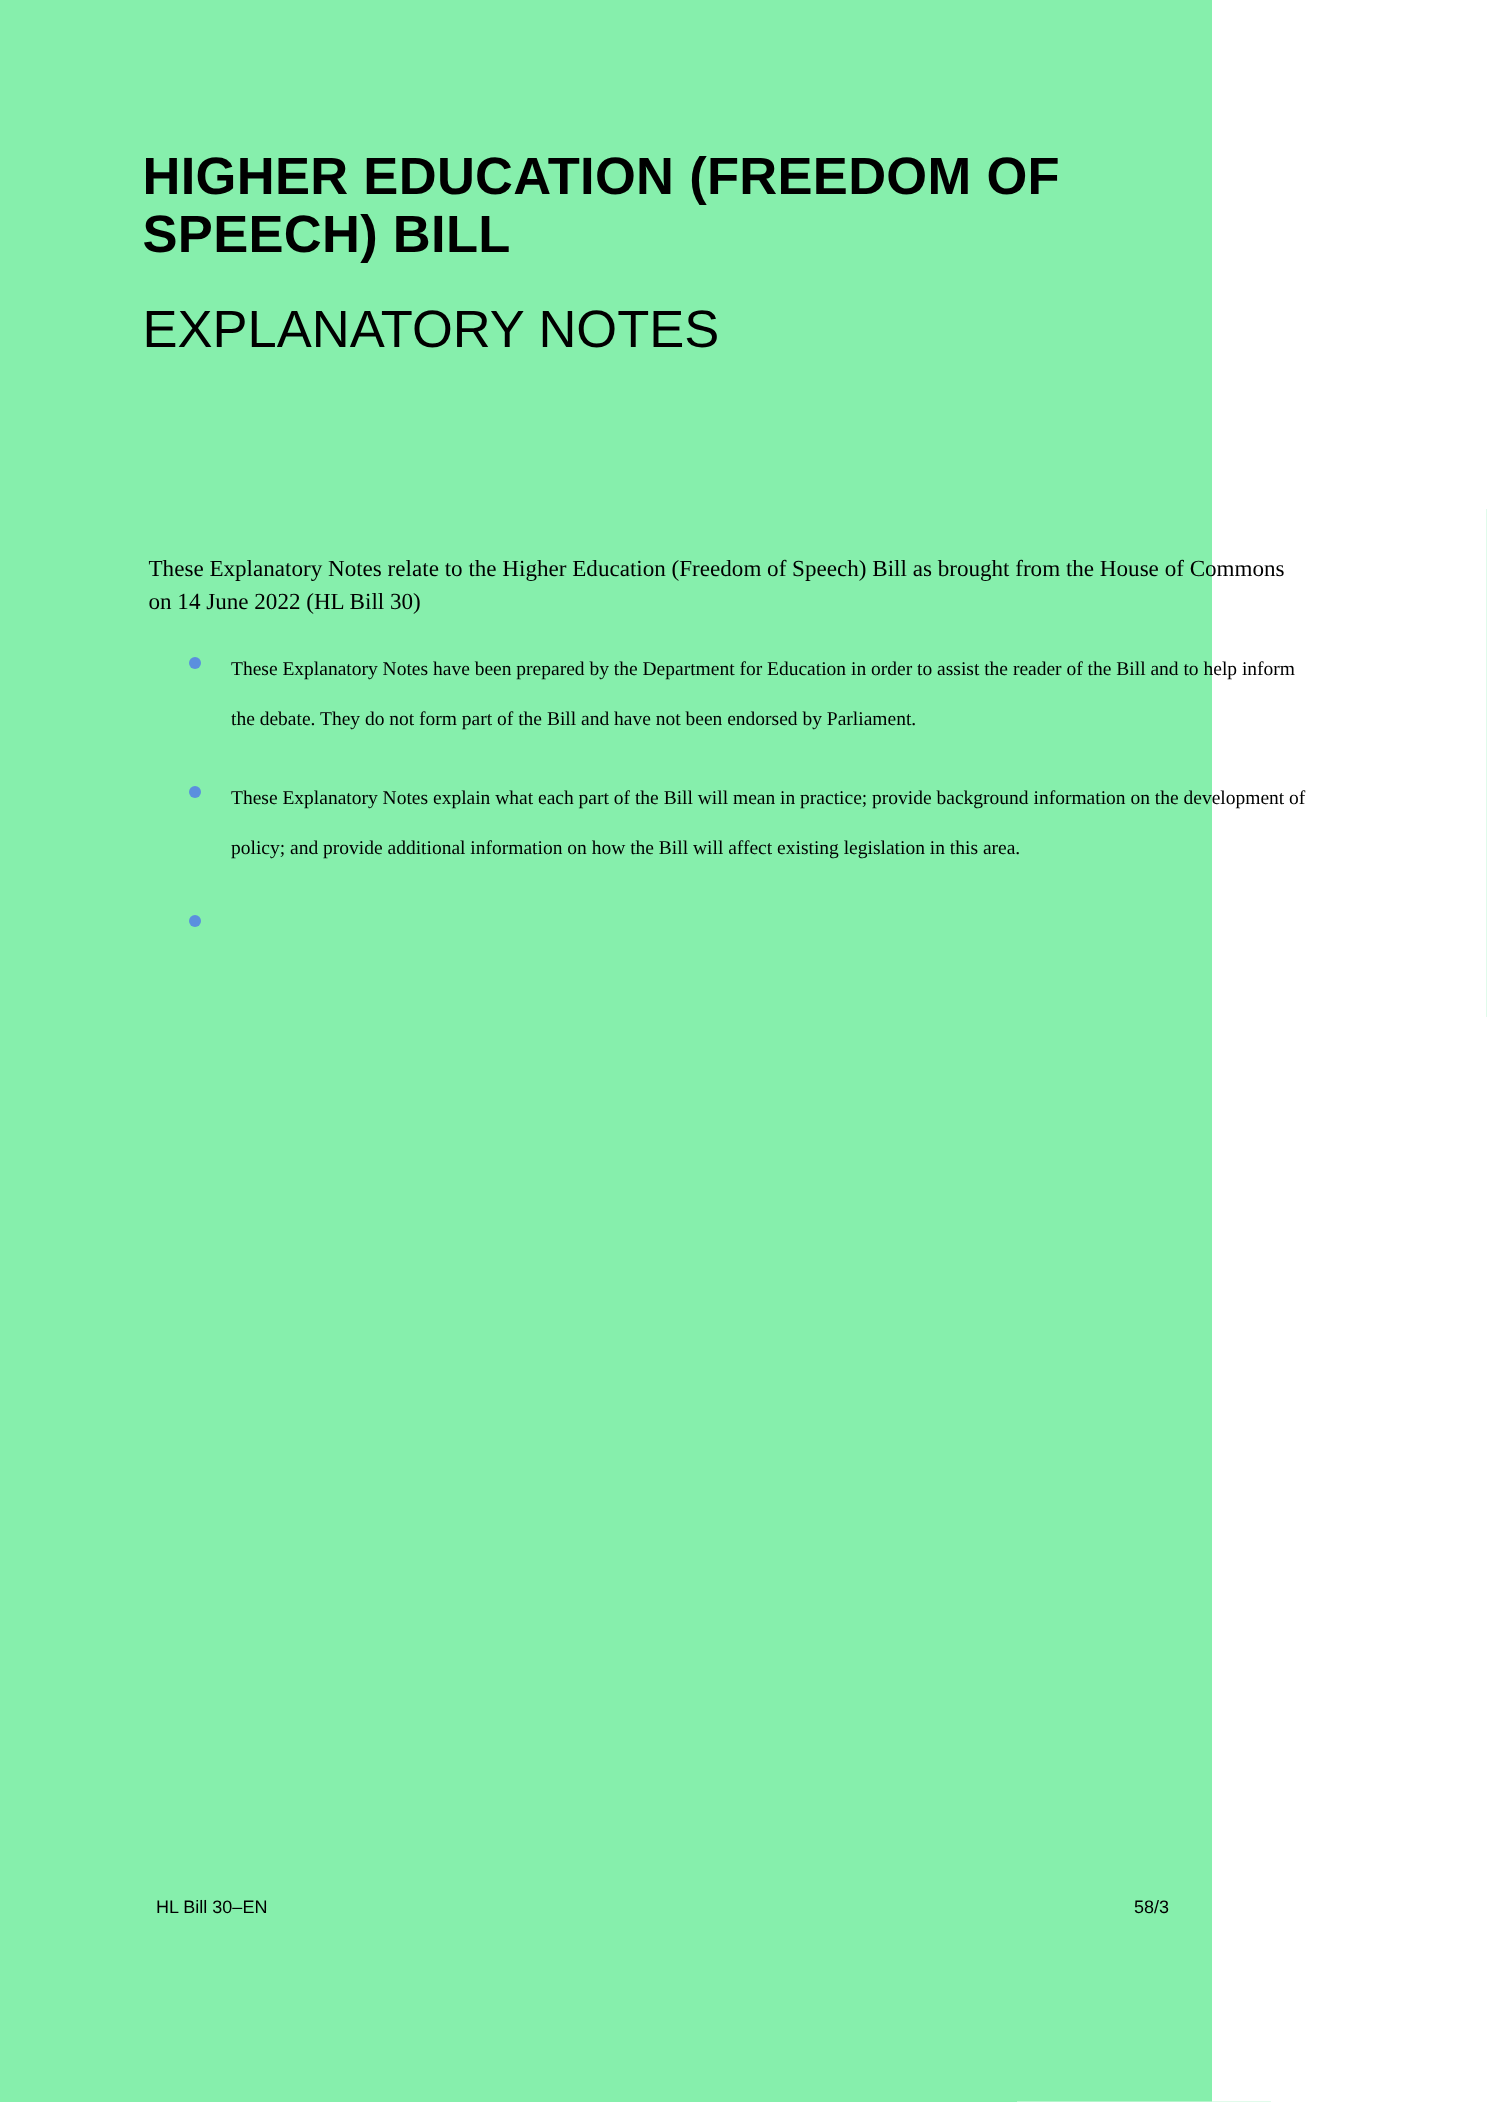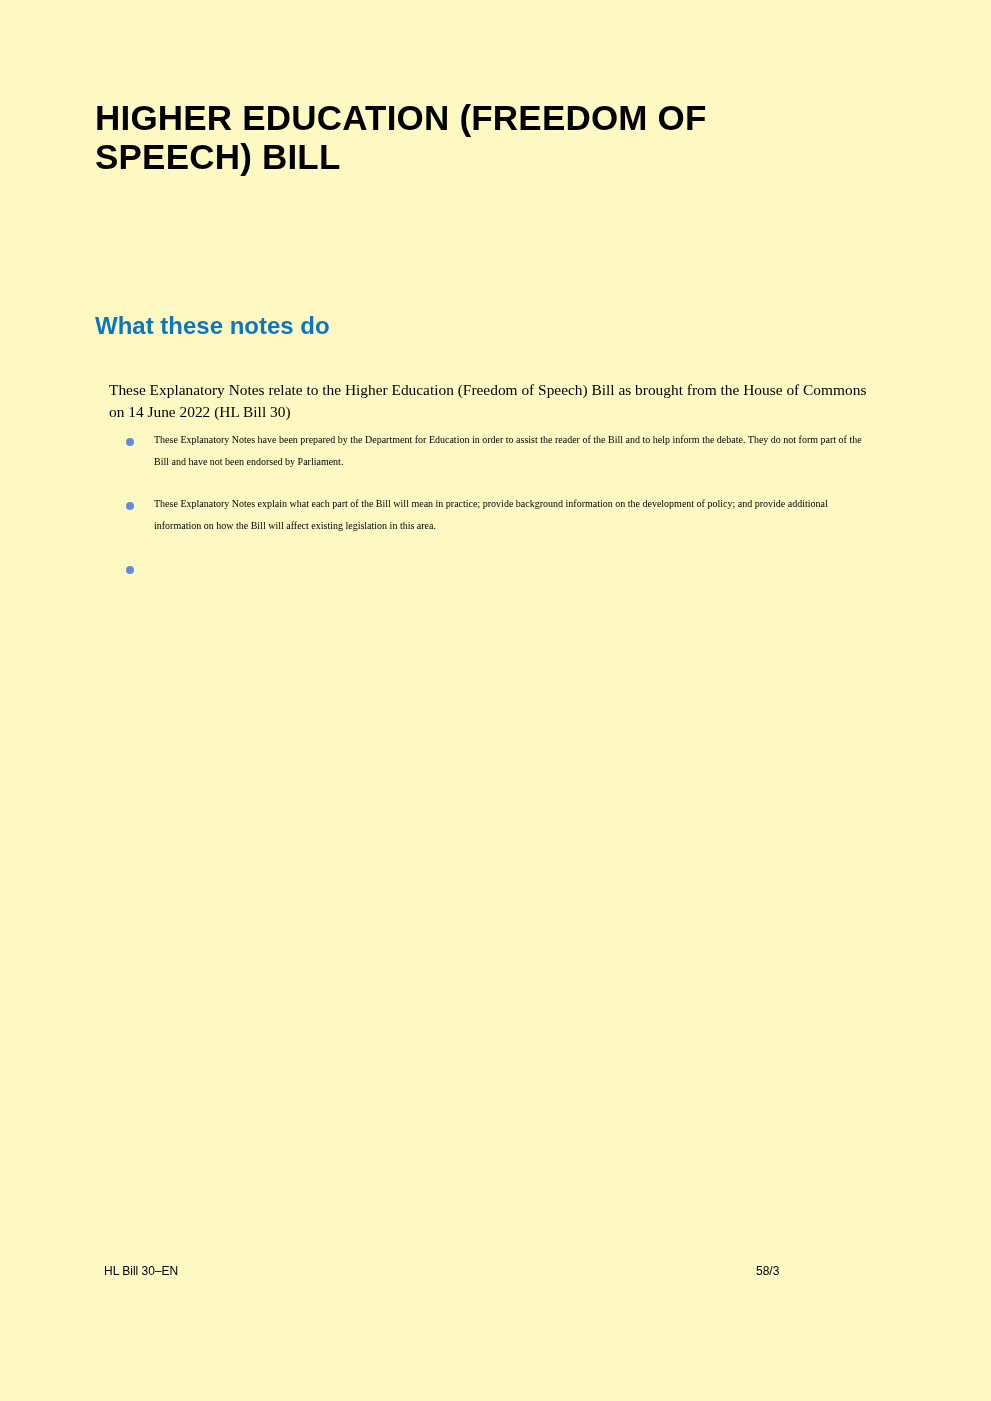--- a/index.html
+++ b/index.html
@@ -1,66 +1,66 @@
 <!DOCTYPE html>
 <html><head>
   <meta charset="utf-8">
   <style>
     html, body { margin: 0; padding: 0; background: #ffffff; }
     body { width: 991px; height: 1401px; position: relative; overflow: hidden; }
-    .page { position: absolute; left: 0; top: 0; width: 991px; height: 1401px; background: #fef9c3; }
+    .page { position: absolute; left: 0; top: 0; width: 808px; height: 1401px; background: #86efac; }
     .title {
       position: absolute; left: 95px; top: 98px; width: 720px;
       font-family: "Liberation Sans", sans-serif; font-weight: bold;
       font-size: 35px; line-height: 39px; color: #000; margin: 0;
       letter-spacing: 0.2px;
     }
     .subtitle {
       position: absolute; left: 95px; top: 200px;
       font-family: "Liberation Sans", sans-serif; font-weight: normal;
       font-size: 35px; line-height: 40px; color: #000; margin: 0;
     }
     .section-heading {
       position: absolute; left: 95px; top: 311px;
       font-family: "Liberation Sans", sans-serif; font-weight: bold;
       font-size: 24px; line-height: 30px; color: #0d76c0; margin: 0;
     }
     .intro {
       position: absolute; left: 95px; top: 365px; width: 770px;
       font-family: "Liberation Serif", serif; font-size: 15.4px; line-height: 22px;
-      color: #000; margin: 14px;
+      color: #000; margin: 4px;
     }
     .bullets {
       position: absolute; left: 95px; top: 429px; width: 780px;
       list-style: none; margin: 0; padding: 0;
     }
     .bullet {
       position: relative; padding-left: 59px; margin: 0 0 20px 0;
-      font-family: "Liberation Serif", serif; font-size: 10px; line-height: 22px;
+      font-family: "Liberation Serif", serif; font-size: 13px; line-height: 33px;
       color: #000;
     }
     .bullet-dot {
       position: absolute; left: 31px; top: 9px; width: 8px; height: 8px;
       border-radius: 50%; background: #5b8fde;
     }
     .footer-left {
       position: absolute; left: 104px; top: 1264px;
       font-family: Liberation Sans, sans-serif; font-size: 12px; color: #000;
     }
     .footer-right {
       position: absolute; left: 756px; top: 1264px;
       font-family: "Liberation Sans", sans-serif; font-size: 12px; color: #000;
     }
   </style>
 </head>
 <body>
 
 <div class="page">
   <h1 class="title">HIGHER EDUCATION (FREEDOM OF SPEECH) BILL</h1>
-  <h3 class="section-heading">What these notes do</h3>
+  <h2 class="subtitle">EXPLANATORY NOTES</h2>
   <p class="intro">These Explanatory Notes relate to the Higher Education (Freedom of Speech) Bill as brought from the House of Commons on 14 June 2022 (HL Bill 30)</p>
   <ul class="bullets">
     <li class="bullet">
       <span class="bullet-dot"></span>
       <span>These Explanatory Notes have been prepared by the Department for Education in order to assist the reader of the Bill and to help inform the debate. They do not form part of the Bill and have not been endorsed by Parliament.</span>
     </li>
     <li class="bullet">
       <span class="bullet-dot"></span>
       <span>These Explanatory Notes explain what each part of the Bill will mean in practice; provide background information on the development of policy; and provide additional information on how the Bill will affect existing legislation in this area.</span>
     </li>

